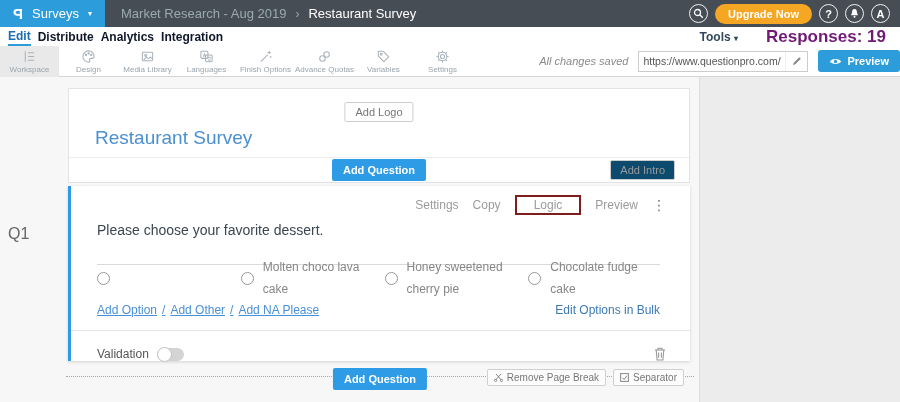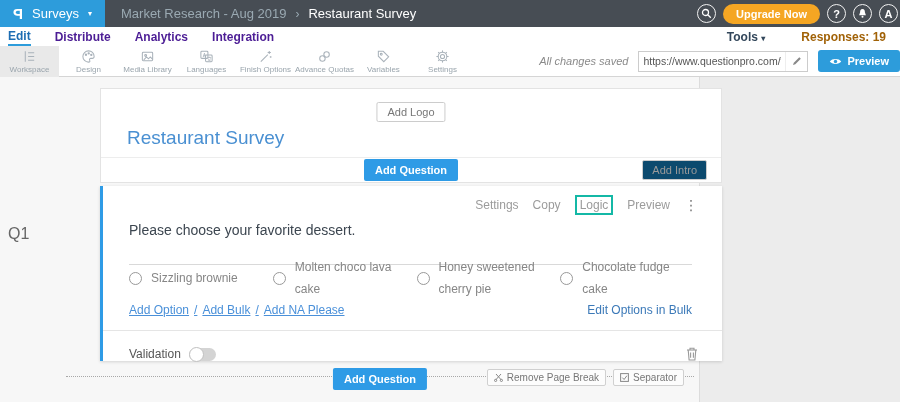--- a/index.html
+++ b/index.html
@@ -11,38 +11,38 @@
     background:#474d54; display:flex; align-items:center; z-index:30; }
   .logo-box { height:27px; background:#2d9cdb; display:flex; align-items:center;
     padding:0 13px; gap:9px; color:#fff; cursor:pointer; }
   .logo-glyph { font-size:15px; font-weight:bold; transform:scaleX(-1); }
   .logo-label { font-size:13px; }
   .caret { font-size:8px; color:#fff; }
   .breadcrumb { margin-left:16px; font-size:13px; display:flex; align-items:center; gap:9px; }
   .crumb-parent { color:#9aa9b2; }
   .crumb-sep { color:#9aa9b2; font-size:12px; }
   .crumb-current { color:#ffffff; }
-  .topbar-right { margin-left:auto; display:flex; align-items:center; gap:7px; padding-right:2px; }
+  .topbar-right { margin-left:auto; display:flex; align-items:center; gap:7px; padding-right:10px; }
   .circle-btn { width:19px; height:19px; border:1px solid #f2f2f2; border-radius:50%;
     display:flex; align-items:center; justify-content:center; color:#fff;
     font-size:11px; font-weight:bold; cursor:pointer; }
   .upgrade-btn { background:#f5a623; color:#fff; font-size:11px; font-weight:bold;
     border:none; border-radius:10px; padding:4px 13px; cursor:pointer; }
 
   
   .tabrow { position:absolute; top:27px; left:0; width:900px; height:19px;
-    background:#fff; display:flex; align-items:center; z-index:29; }
-  .tab { font-size:12px; font-weight:bold; color:#4c1d95; margin-left:24px;
+    background:#fff; display:flex; align-items:flex-start; z-index:29; }
+  .tab { font-size:12px; font-weight:bold; color:#0f172a; margin-left:7px;
     cursor:pointer; height:19px; display:flex; align-items:center; }
   .tab:first-child { margin-left:8px; }
   .tab.active { color:#1d6db3; border-bottom:2px solid #2d9cdb; }
   .tabrow-right { margin-left:auto; display:flex; align-items:center; gap:28px; padding-right:14px; }
   .tools-label { font-size:12px; font-weight:bold; color:#33475b; cursor:pointer; }
   .tools-label .caret { color:#33475b; }
-  .responses { font-size:12px; font-weight:bold; color:#a16207; cursor:pointer;margin-left:8px; }
+  .responses { font-size:17px; font-weight:bold; color:#701a75; cursor:pointer; }
 
   
   .toolbar { position:absolute; top:46px; left:0; width:900px; height:31px;
     background:#fff; border-bottom:1px solid #d5d5d5; display:flex; align-items:center; z-index:28; }
   .tool { width:59px; height:31px; display:flex; flex-direction:column; align-items:center;
     justify-content:center; gap:1px; cursor:pointer; }
   .tool.active { background:#e9e9e9; }
   .tool-label { font-size:8px; color:#9aa5ad; white-space:nowrap; }
   .tool svg { stroke:#a9b2ba; fill:none; stroke-width:1.1; }
   .toolbar-right { margin-left:auto; display:flex; align-items:center; gap:10px; }
@@ -53,21 +53,21 @@
     padding:0 4px; font-family:"Liberation Sans", sans-serif; background:transparent; }
   .pencil-btn { width:22px; height:100%; display:flex; align-items:center; justify-content:center;
     cursor:pointer; border-left:1px solid #eee; }
   .preview-btn { background:#2d9cdb; color:#fff; font-size:11px; font-weight:bold; border:none;
     border-radius:3px; padding:5px 11px; display:flex; align-items:center; gap:5px; cursor:pointer; }
 
   
   .editor-col { position:absolute; top:77px; left:0; width:700px; height:325px;
     background:#f7f7f7; border-right:1px solid #dcdcdc; }
 
-  .card { position:absolute; background:#fff;margin-left:32px; }
+  .card { position:absolute; background:#fff; }
   .header-card { left:68px; top:88px; width:622px; height:95px;
     border:1px solid #e3e3e3; }
   .add-logo-btn { position:absolute; top:13px; left:50%; transform:translateX(-50%);
     background:#fff; border:1px solid #ccc; border-radius:2px; color:#777;
     font-size:11px; padding:3px 10px; cursor:pointer; }
   .survey-title { position:absolute; left:26px; top:38px; font-size:19px; color:#4a90d2; }
   .header-footer { position:absolute; left:0; right:0; top:68px; bottom:0;
     border-top:1px solid #ededed; display:flex; align-items:center; justify-content:center; }
   .btn-blue { background:#2e9be6; color:#fff; font-size:11px; font-weight:bold; border:none;
     border-radius:2px; padding:5px 11px; cursor:pointer; }
@@ -75,21 +75,21 @@
     background:#0c4a6e; border:1px solid #ccc; border-radius:2px; color:#999;
     font-size:11px; padding:3px 9px; cursor:pointer; }
 
   .q-label { position:absolute; left:8px; top:225px; font-size:16px; color:#666; }
 
   .question-card { left:68px; top:186px; width:622px; height:175px;
     border-left:3px solid #2e9be6; box-shadow:0 1px 3px rgba(0,0,0,0.15); }
   .q-actions { position:absolute; top:9px; right:24px; display:flex; align-items:center;
     gap:14px; font-size:12px; color:#9b9b9b; }
   .q-action { cursor:pointer; }
-  .q-action.highlighted { border:2px solid #14b8a6; padding:1px 3px; }
+  .q-action.highlighted { border:2px solid #7f1d1d; padding:1px 17px; }
   .kebab { font-size:14px; color:#777; cursor:pointer; letter-spacing:0; line-height:1; }
   .q-text-row { position:absolute; top:36px; left:26px; right:30px;
     font-size:14px; color:#3c4650; padding-bottom:26px; border-bottom:1px solid #d9d9d9; }
   .q-options { position:absolute; top:70px; left:26px; right:18px; display:flex; }
   .option { width:25%; display:flex; align-items:center; gap:9px; cursor:pointer; }
   .radio { width:13px; height:13px; border:1px solid #999; border-radius:50%;
     background:#fff; flex:0 0 13px; }
   .option-label { font-size:12px; color:#868686; line-height:1.85; width:102px; }
   .q-links { position:absolute; top:117px; left:26px; right:30px; display:flex;
     justify-content:space-between; font-size:12px; }
@@ -274,40 +274,39 @@
     <span class="q-action">Settings</span>
     <span class="q-action">Copy</span>
     <span class="q-action highlighted">Logic</span>
     <span class="q-action">Preview</span>
     <span class="kebab">⋮</span>
   </div>
   <div class="q-text-row">Please choose your favorite dessert.</div>
   <div class="q-options">
     <div class="option">
       <span class="radio"></span>
-      <span class="option-label">Sizzling brownie</span>
     </div>
     <div class="option">
       <span class="radio"></span>
       <span class="option-label">Molten choco lava cake</span>
     </div>
     <div class="option">
       <span class="radio"></span>
       <span class="option-label">Honey sweetened cherry pie</span>
     </div>
     <div class="option">
       <span class="radio"></span>
       <span class="option-label">Chocolate fudge cake</span>
     </div>
   </div>
   <div class="q-links">
     <div class="add-links">
       <span class="add-link">Add Option</span>
       <span>/</span>
-      <span class="add-link">Add Bulk</span>
+      <span class="add-link">Add Other</span>
       <span>/</span>
       <span class="add-link">Add NA Please</span>
     </div>
     <span class="bulk-link">Edit Options in Bulk</span>
   </div>
   <div class="q-footer">
     <span class="validation-label">Validation</span>
     <span class="toggle">
         <span class="toggle-knob"></span>
       </span>

